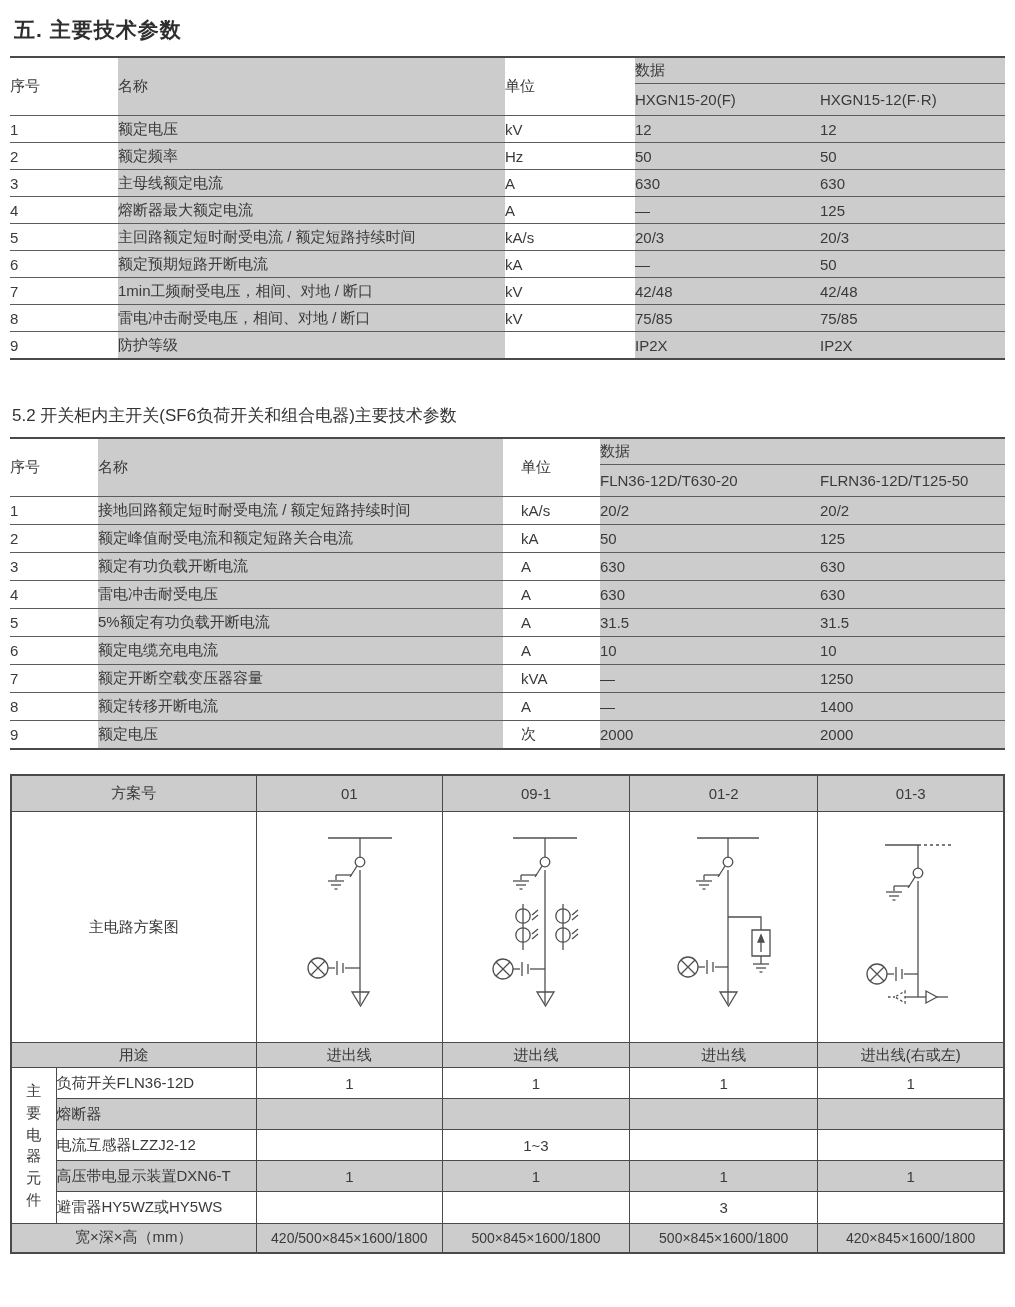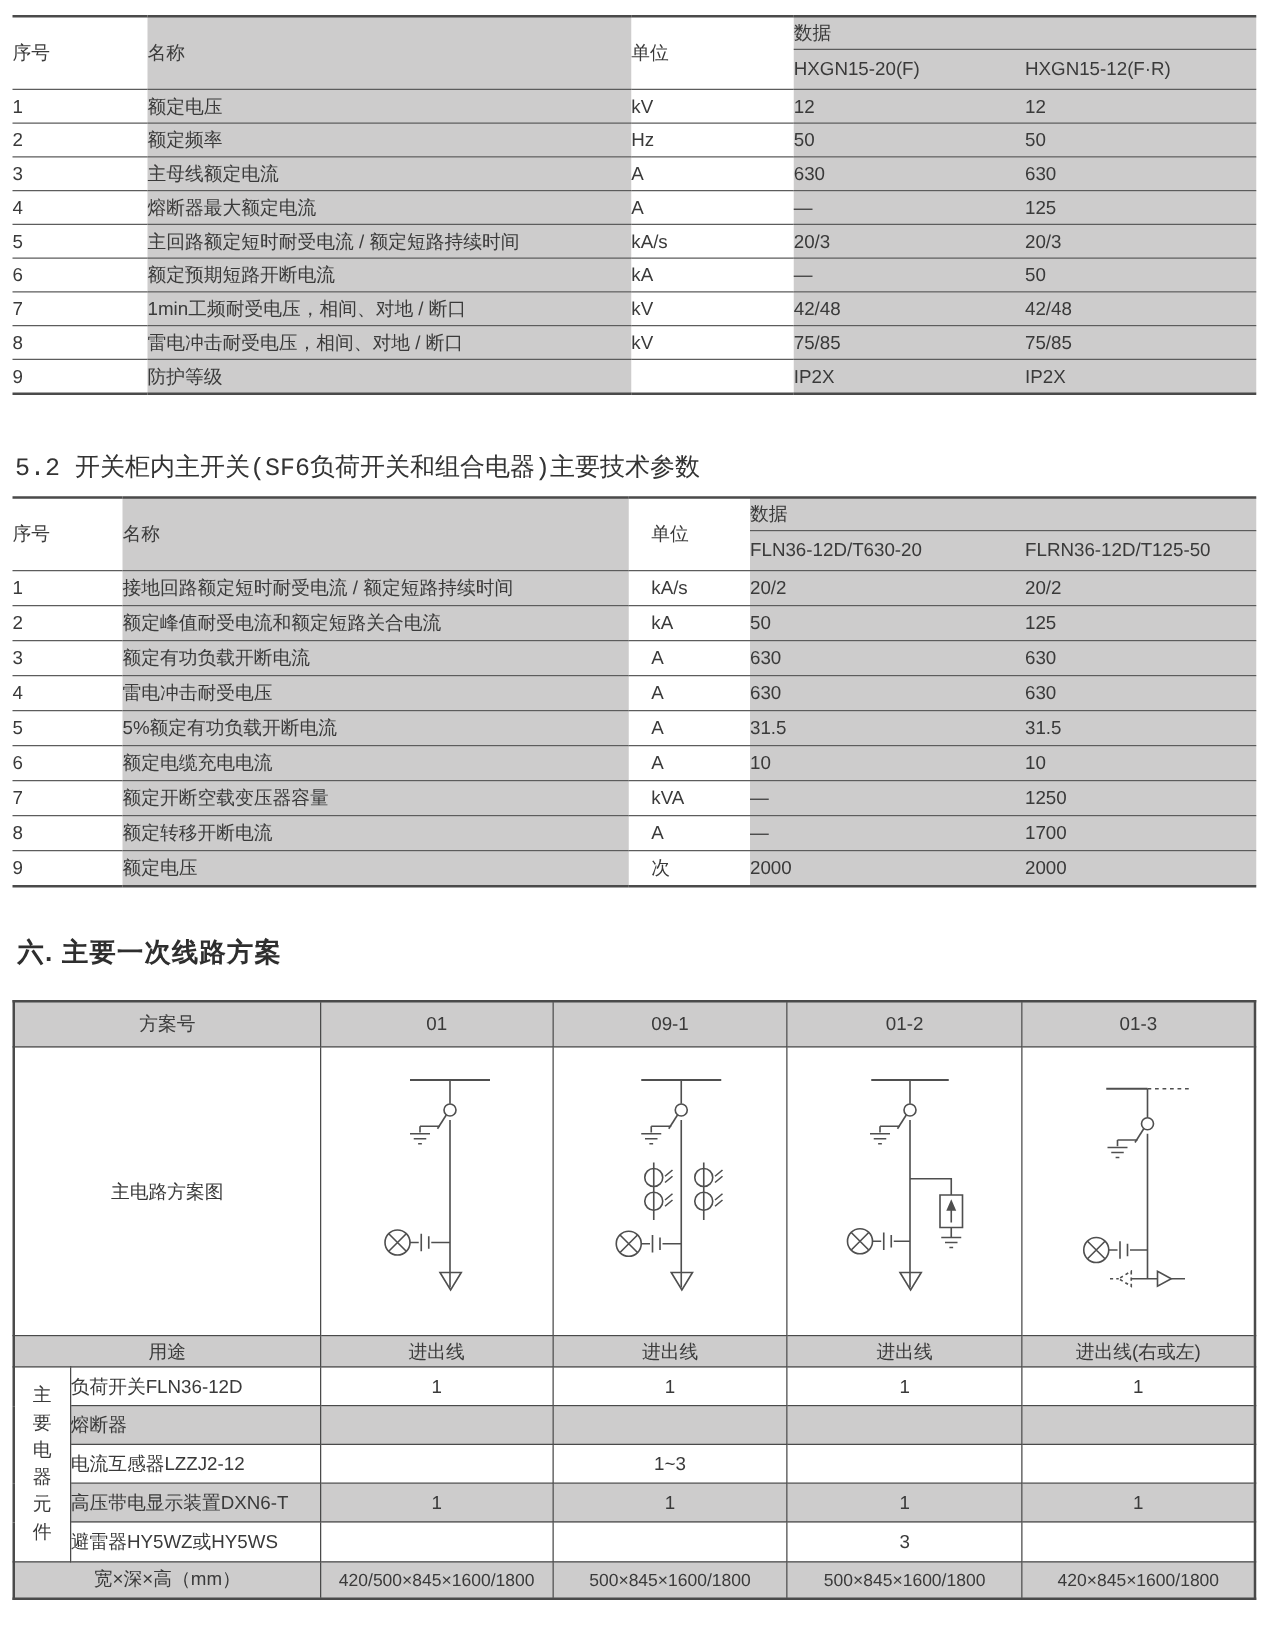--- a/index.html
+++ b/index.html
@@ -8,21 +8,21 @@
     font-family:"Liberation Sans", sans-serif;
     color:#3a3a3a;
     -webkit-font-smoothing:antialiased;
   }
   .page{position:relative;width:1015px;height:1307px;overflow:hidden;}
 
   h1.sec{
     margin:16px 0 0 14px;font-size:21px;font-weight:700;color:#2e2e2e;letter-spacing:1px;
   }
   .caption{margin:14px 0 0 30px;font-size:16px;color:#333;}
-  .caption2{margin:44px 13px 0 12px;font-size:20px;color:#333;font-family:Liberation Mono, monospace;}
+  .caption2{margin:44px 13px 0 12px;font-size:17px;color:#333;}
   h1.sec6{margin:38px 0 0 14px;font-size:21px;font-weight:700;color:#2e2e2e;letter-spacing:1px;}
 
   
   table.param{
     width:995px;margin:12px 0 0 10px;border-collapse:collapse;table-layout:fixed;
     font-size:15px;color:#3a3a3a;
     border-top:2px solid #4a4a4a;border-bottom:2px solid #4a4a4a;
   }
   table.param th, table.param td{
     font-weight:400;text-align:left;vertical-align:middle;
@@ -63,20 +63,21 @@
   }
   td.diag{text-align:center;vertical-align:middle;background:#fff;}
   .dsvg{display:block;margin:0 auto;}
   .dsvg *{vector-effect:non-scaling-stroke;}
 </style>
 </head>
 <body>
 
 <div class="page">
 
+  <h1 class="sec">五. 主要技术参数</h1>
 
   <table class="param">
     <colgroup>
         <col style="width:108px">
         <col style="width:387px">
         <col style="width:130px">
         <col style="width:185px">
         <col style="width:185px">
       </colgroup>
     <tbody>
@@ -224,33 +225,32 @@
           <td class="cell-name g">额定开断空载变压器容量</td>
           <td class="cell-unit" style="padding-left:18px;">kVA</td>
           <td class="cell-v g">—</td>
           <td class="cell-v g">1250</td>
         </tr>
     <tr>
           <td class="cell-no">8</td>
           <td class="cell-name g">额定转移开断电流</td>
           <td class="cell-unit" style="padding-left:18px;">A</td>
           <td class="cell-v g">—</td>
-          <td class="cell-v g">1700</td>
+          <td class="cell-v g">1400</td>
         </tr>
     <tr>
           <td class="cell-no">9</td>
           <td class="cell-name g">额定电压</td>
           <td class="cell-unit" style="padding-left:18px;">次</td>
           <td class="cell-v g">2000</td>
           <td class="cell-v g">2000</td>
         </tr>
   </tbody>
     </table>
 
-  <h1 class="sec sec6">六. 主要一次线路方案</h1>
 
   <table class="scheme">
     <colgroup>
         <col style="width:45px">
         <col style="width:200px">
         <col style="width:186px">
         <col style="width:187px">
         <col style="width:188px">
         <col style="width:186px">
       </colgroup>

